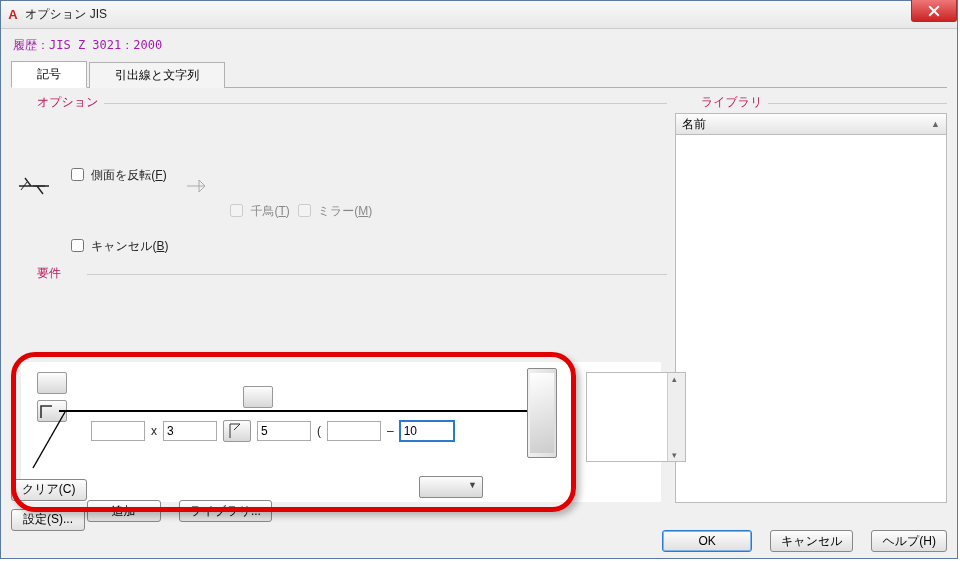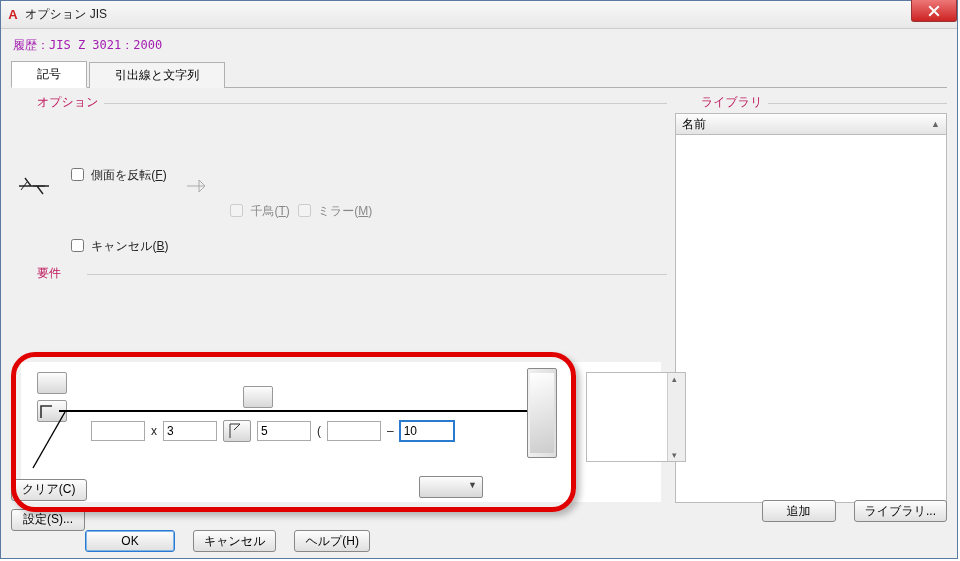--- a/index.html
+++ b/index.html
@@ -42,22 +42,22 @@
   .tall-dropdown { position:absolute; right:104px; top:6px; width:30px; height:90px; border:1px solid #888; background:linear-gradient(90deg,#f0f0f0,#ddd); border-radius:2px; cursor:pointer; }
   .tall-dropdown::after { content:""; position:absolute; left:2px; right:2px; top:4px; bottom:4px; background:linear-gradient(160deg,#fff 0%,#ccc 100%); }
   .small-dropdown { position:absolute; left:398px; top:114px; width:64px; height:22px; border:1px solid #888; background:linear-gradient(#fdfdfd,#d8d8d8); border-radius:2px; cursor:pointer; }
   .small-dropdown::after { content:"▼"; position:absolute; right:5px; top:3px; font-size:9px; color:#444; }
   .small-field { position:absolute; left:565px; top:10px; width:100px; height:90px; background:#fff; border:1px solid #bbb; }
   .small-scroll { position:absolute; right:0; top:0; width:18px; height:88px; background:#eee; border-left:1px solid #ccc; }
   .small-scroll::before { content:"▴"; position:absolute; top:1px; left:4px; font-size:9px; color:#666; }
   .small-scroll::after { content:"▾"; position:absolute; bottom:1px; left:4px; font-size:9px; color:#666; }
   .lib-header { height:22px; border:1px solid #bbb; background:linear-gradient(#fdfdfd,#e4e4e4); display:flex; align-items:center; padding:0 6px; justify-content:space-between; }
   .lib-list { border:1px solid #bbb; border-top:none; height:368px; background:#fff; }
-  .footer-row { position:absolute; left:10px; right:10px; bottom:36px; display:flex; justify-content:space-between; align-items:center; }
-  .footer-row2 { position:absolute; left:10px; right:10px; bottom:6px; display:flex; align-items:center; }
+  .footer-row { position:absolute; left:10px; right:10px; bottom:36px; display:flex; align-items:center; }
+  .footer-row2 { position:absolute; left:10px; right:10px; bottom:6px; display:flex; justify-content:space-between; align-items:center; }
   .btn { min-width:74px; height:22px; border:1px solid #888; background:linear-gradient(#fdfdfd,#e0e0e0); border-radius:3px; padding:0 10px; cursor:pointer; display:inline-flex; align-items:center; justify-content:center; }
   .btn.default { border:1px solid #2a7ad0; box-shadow: 0 0 0 1px #7fb4e8 inset; }
   .right-btn-group { display:flex; gap:18px;margin-top:43px; }
   .sort-icon { font-size:9px; color:#666; }
 </style>
 </head>
 <body>
 
 <div class="window">
 

